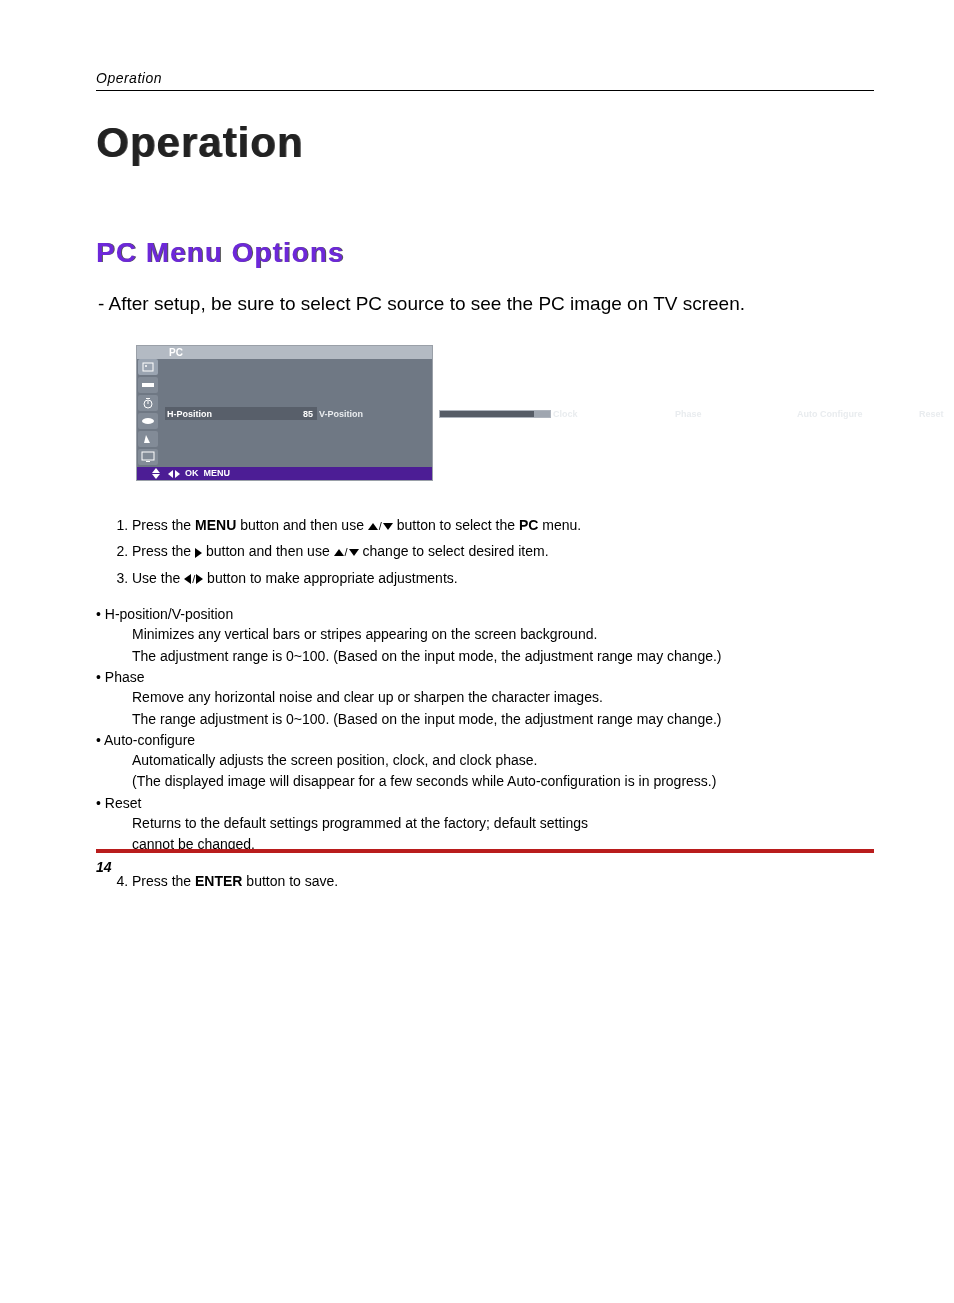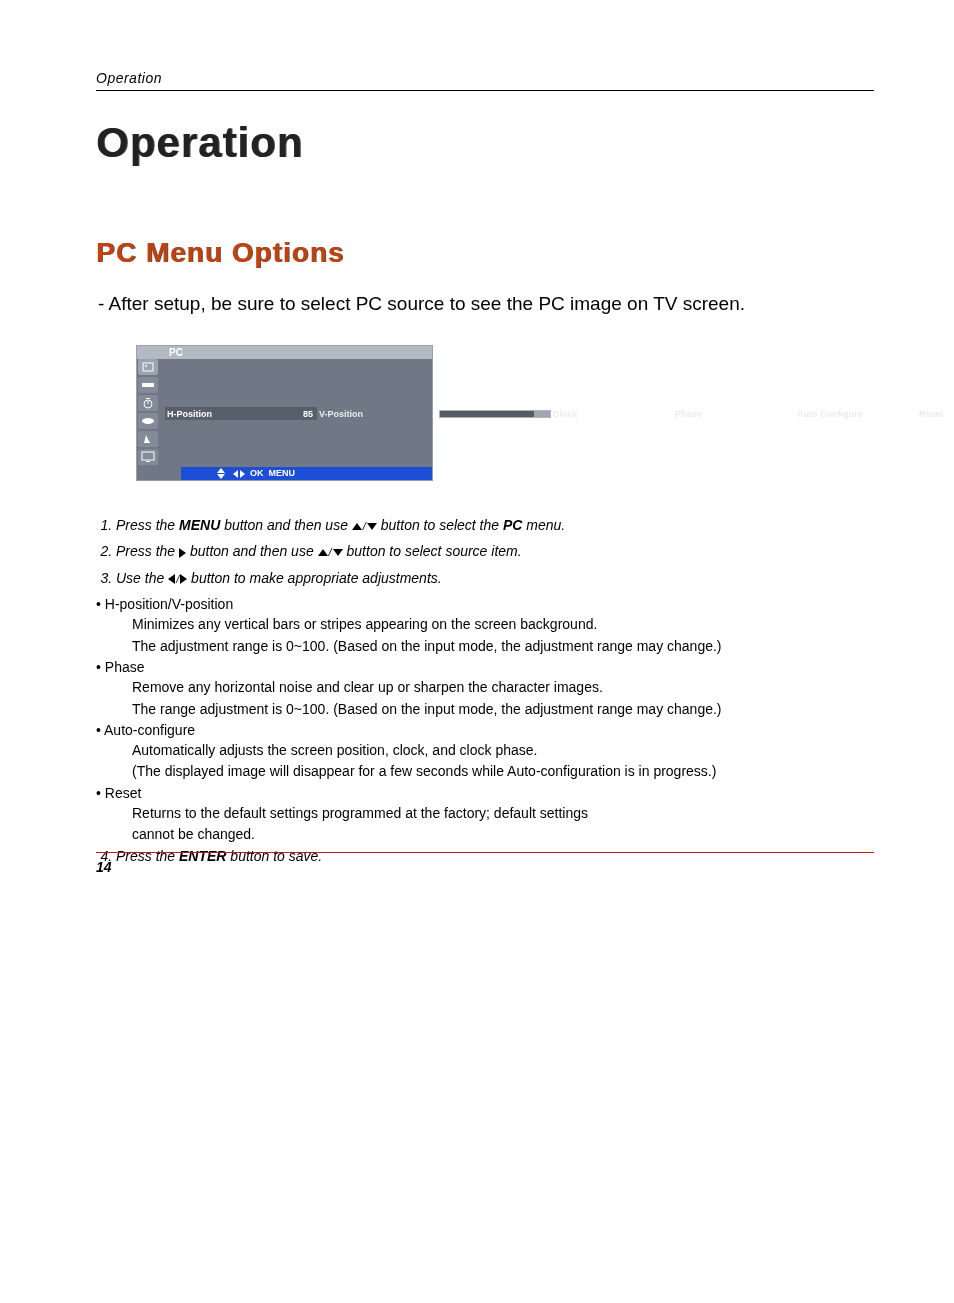--- a/index.html
+++ b/index.html
@@ -30,21 +30,21 @@
     margin: 0 0 70px 0;
     letter-spacing: 1px;
     color: #222;
     text-shadow: 1px 0 0 #555;
   }
   h2 {
     font-size: 28px;
     font-weight: bold;
     margin: 0 0 24px 0;
     letter-spacing: 1px;
-    color: #c2410c;
+    color: #6d28d9;
     text-shadow: 1px 0 0 #555;
   }
   .intro {
     font-size: 19px;
     margin: 0 0 30px 2px;
   }
   
   .osd {
     width: 295px;
     margin-left: 40px;
@@ -120,46 +120,44 @@
   }
   .osd-bar-fill {
     position: absolute;
     right: 0;
     top: 0;
     bottom: 0;
     width: 15%;
     background: #9fa6b0;
   }
   .osd-foot {
-    background: #1d4ed8;
+    background: #4c1d95;
     font-size: 9px;
     font-weight: bold;
     color: #fff;
-    padding: 1px 0 1px 36px;
-    margin-left: 44px;
+    padding: 1px 0 1px 15px;
   }
   .tri-up, .tri-down, .tri-left, .tri-right {
     display:inline-block; width:0; height:0; vertical-align: middle;
   }
   .tri-up { border-left:4px solid transparent; border-right:4px solid transparent; border-bottom:5px solid #fff; }
   .tri-down { border-left:4px solid transparent; border-right:4px solid transparent; border-top:5px solid #fff; }
   .tri-left { border-top:4px solid transparent; border-bottom:4px solid transparent; border-right:5px solid #fff; }
   .tri-right { border-top:4px solid transparent; border-bottom:4px solid transparent; border-left:5px solid #fff; }
   .foot-stack { display:inline-flex; flex-direction:column; gap:1px; vertical-align:middle; }
 
   
   .instr {
     font-size: 14px;
     line-height: 1.45;
   }
   .instr ol {
     list-style: decimal;
     padding-left: 20px;
-    margin: 0;
-    font-style: italic;
+    margin: 16px;
   }
   .instr ol > li {
     margin-bottom: 6px;
   }
   .sub {
     margin: 0 0 2px 0;
   }
   .sub-head {
     margin: 0;
   }
@@ -176,21 +174,21 @@
   .t-down { border-left:5px solid transparent; border-right:5px solid transparent; border-top:7px solid #000; }
   .t-left { border-top:5px solid transparent; border-bottom:5px solid transparent; border-right:7px solid #000; }
   .t-right { border-top:5px solid transparent; border-bottom:5px solid transparent; border-left:7px solid #000; }
   .slash { font-size: 11px; padding: 0 1px; }
 
   .footer {
     position: absolute;
     left: 96px;
     right: 80px;
     bottom: 60px;
-    border-top: 1px solid #b91c1c;
+    border-top: 4px solid #b91c1c;
     padding-top: 6px;
     font-style: italic;
     font-weight: bold;
     font-size: 14px;
   }
 </style>
 </head>
 <body>
 
 <div class="page">
@@ -280,21 +278,21 @@
       &nbsp;<span>OK</span>&nbsp;&nbsp;<span>MENU</span>
     </div>
   </div>
 
   <div class="instr">
     <ol>
       <li>
         <span>Press the </span><b>MENU</b><span> button and then use </span><span class="tri-inline t-up"></span><span class="slash">/</span><span class="tri-inline t-down"></span><span> button to select the </span><b>PC</b><span> menu.</span>
       </li>
       <li>
-        <span>Press the </span><span class="tri-inline t-right"></span><span> button and then use </span><span class="tri-inline t-up"></span><span class="slash">/</span><span class="tri-inline t-down"></span><span> button to select source item.</span>
+        <span>Press the </span><span class="tri-inline t-right"></span><span> button and then use </span><span class="tri-inline t-up"></span><span class="slash">/</span><span class="tri-inline t-down"></span><span> change to select desired item.</span>
       </li>
       <li>
         <span>Use the </span><span class="tri-inline t-left"></span><span class="slash">/</span><span class="tri-inline t-right"></span><span> button to make appropriate adjustments.</span>
       </li>
     </ol>
 
     <p class="sub sub-head">• H-position/V-position</p>
 
     <div class="sub-body">
       <p>Minimizes any vertical bars or stripes appearing on the screen background.</p>

